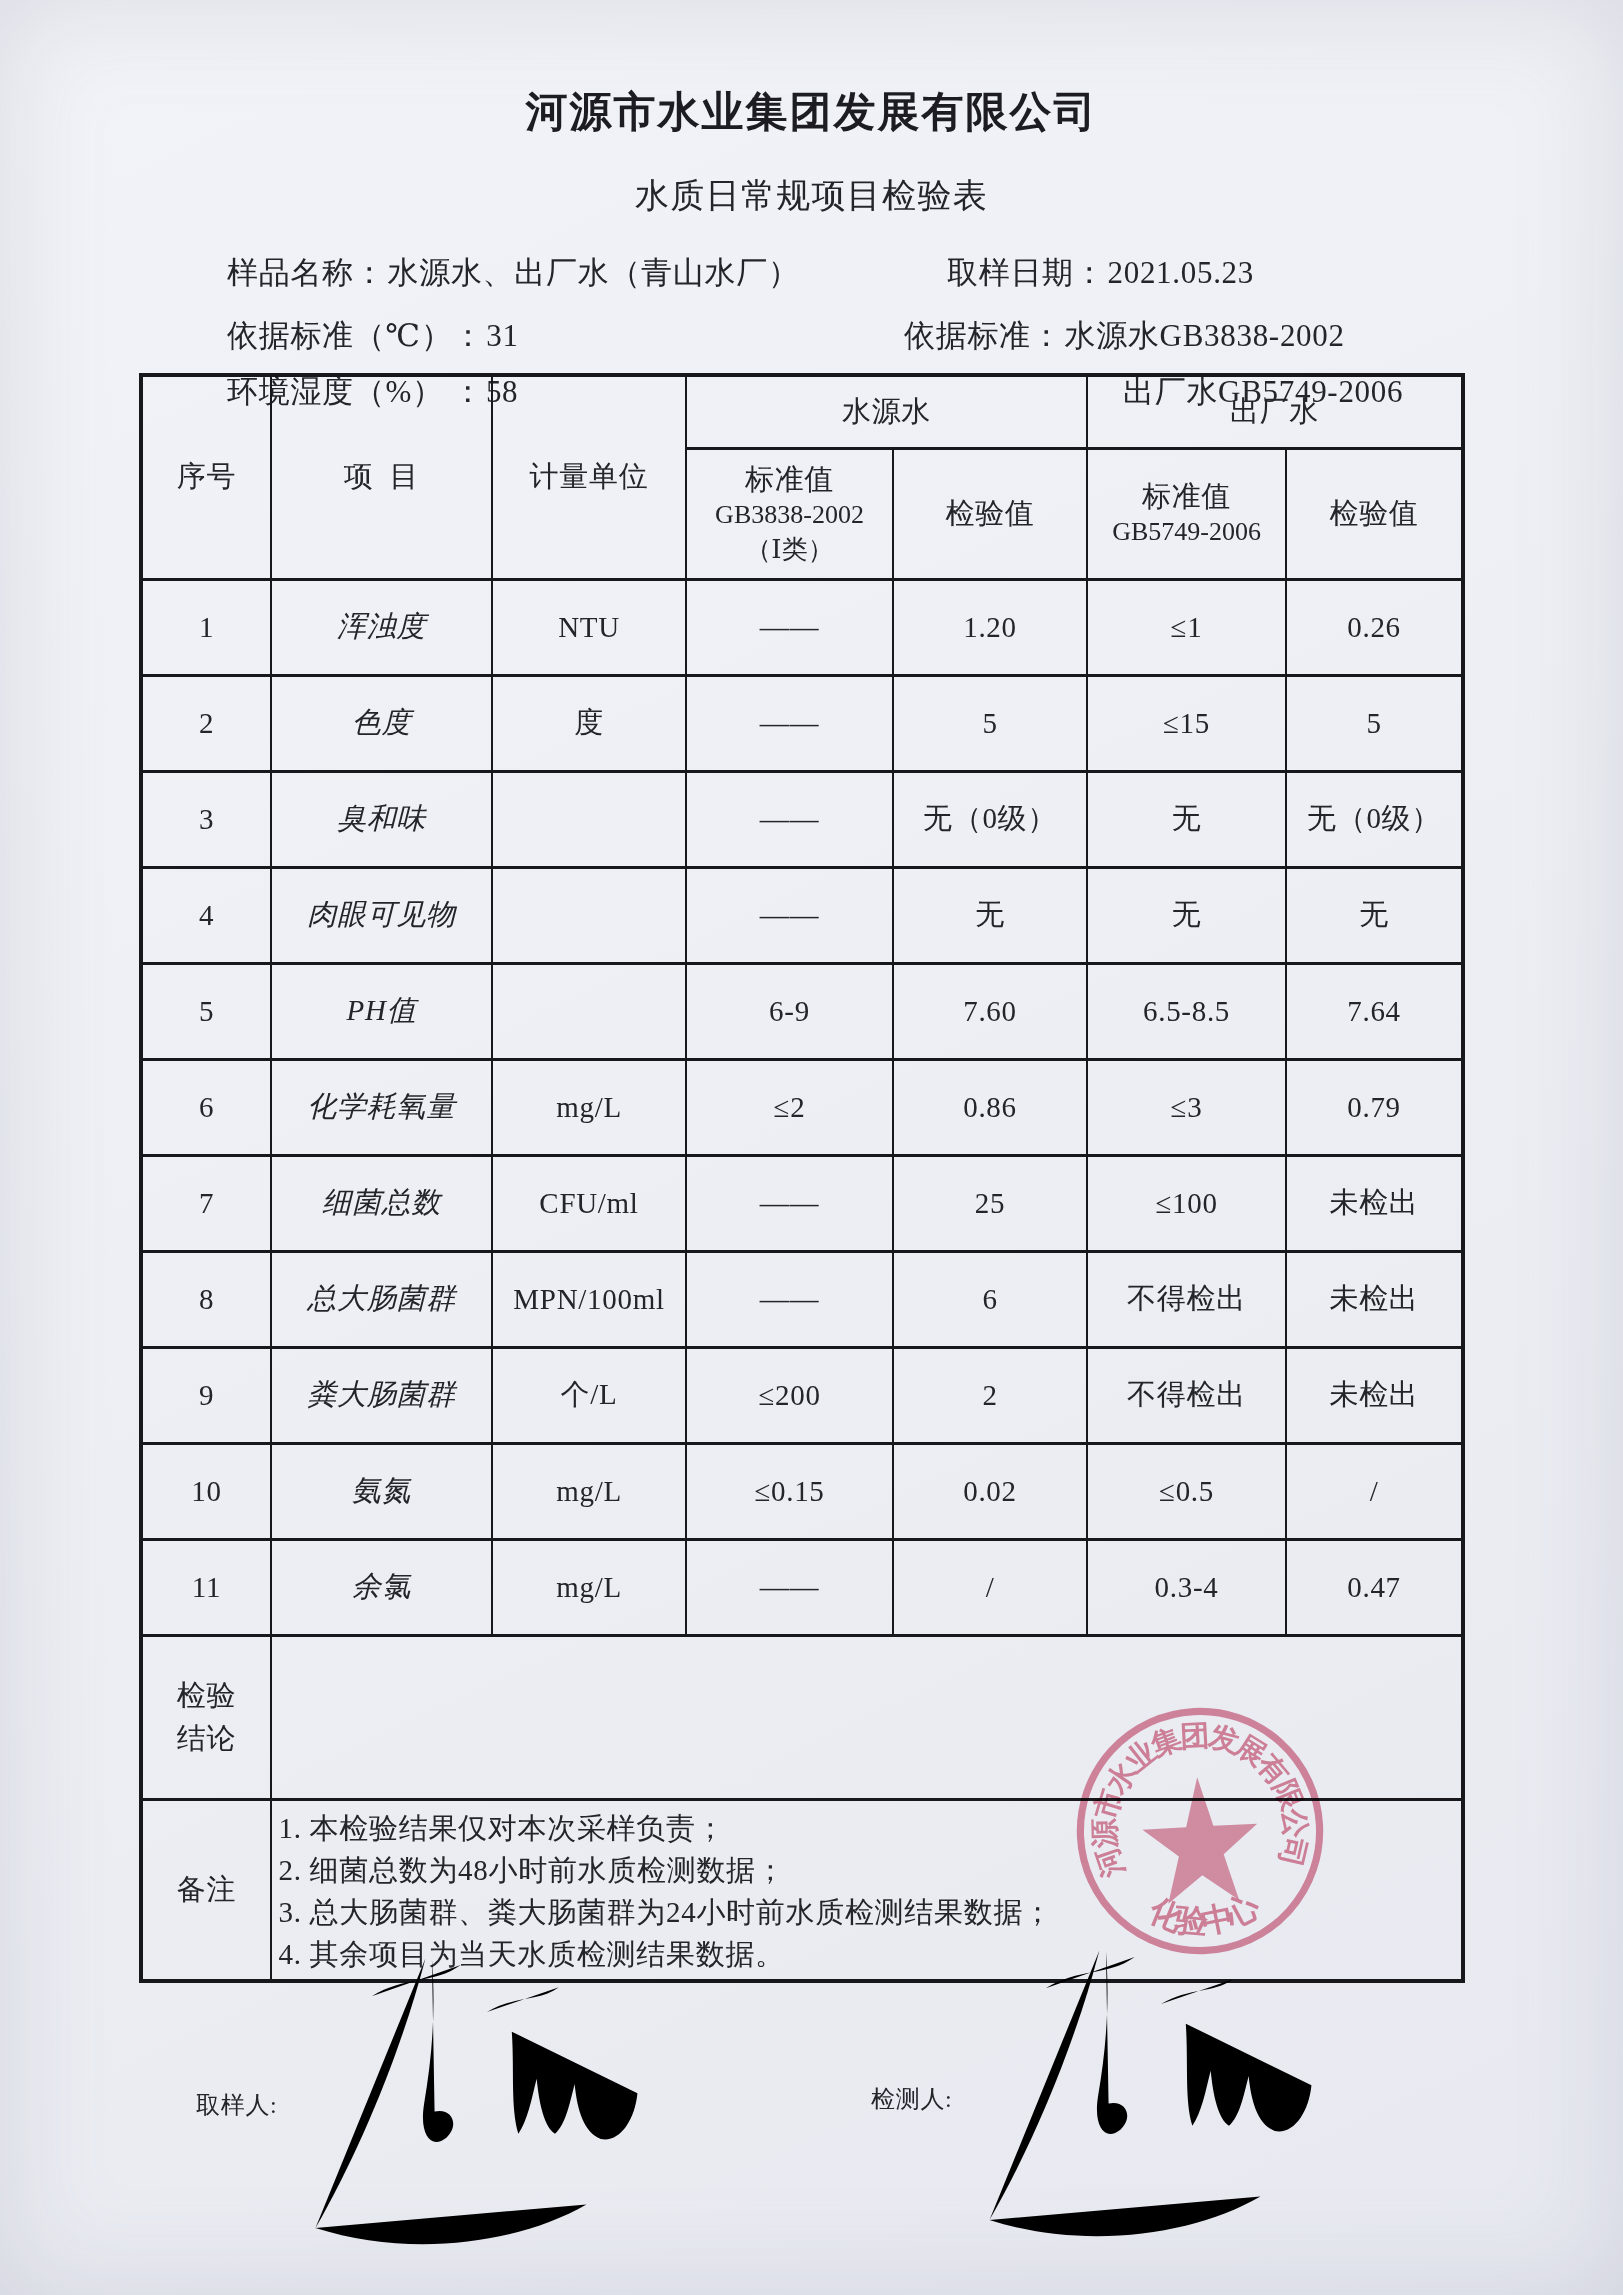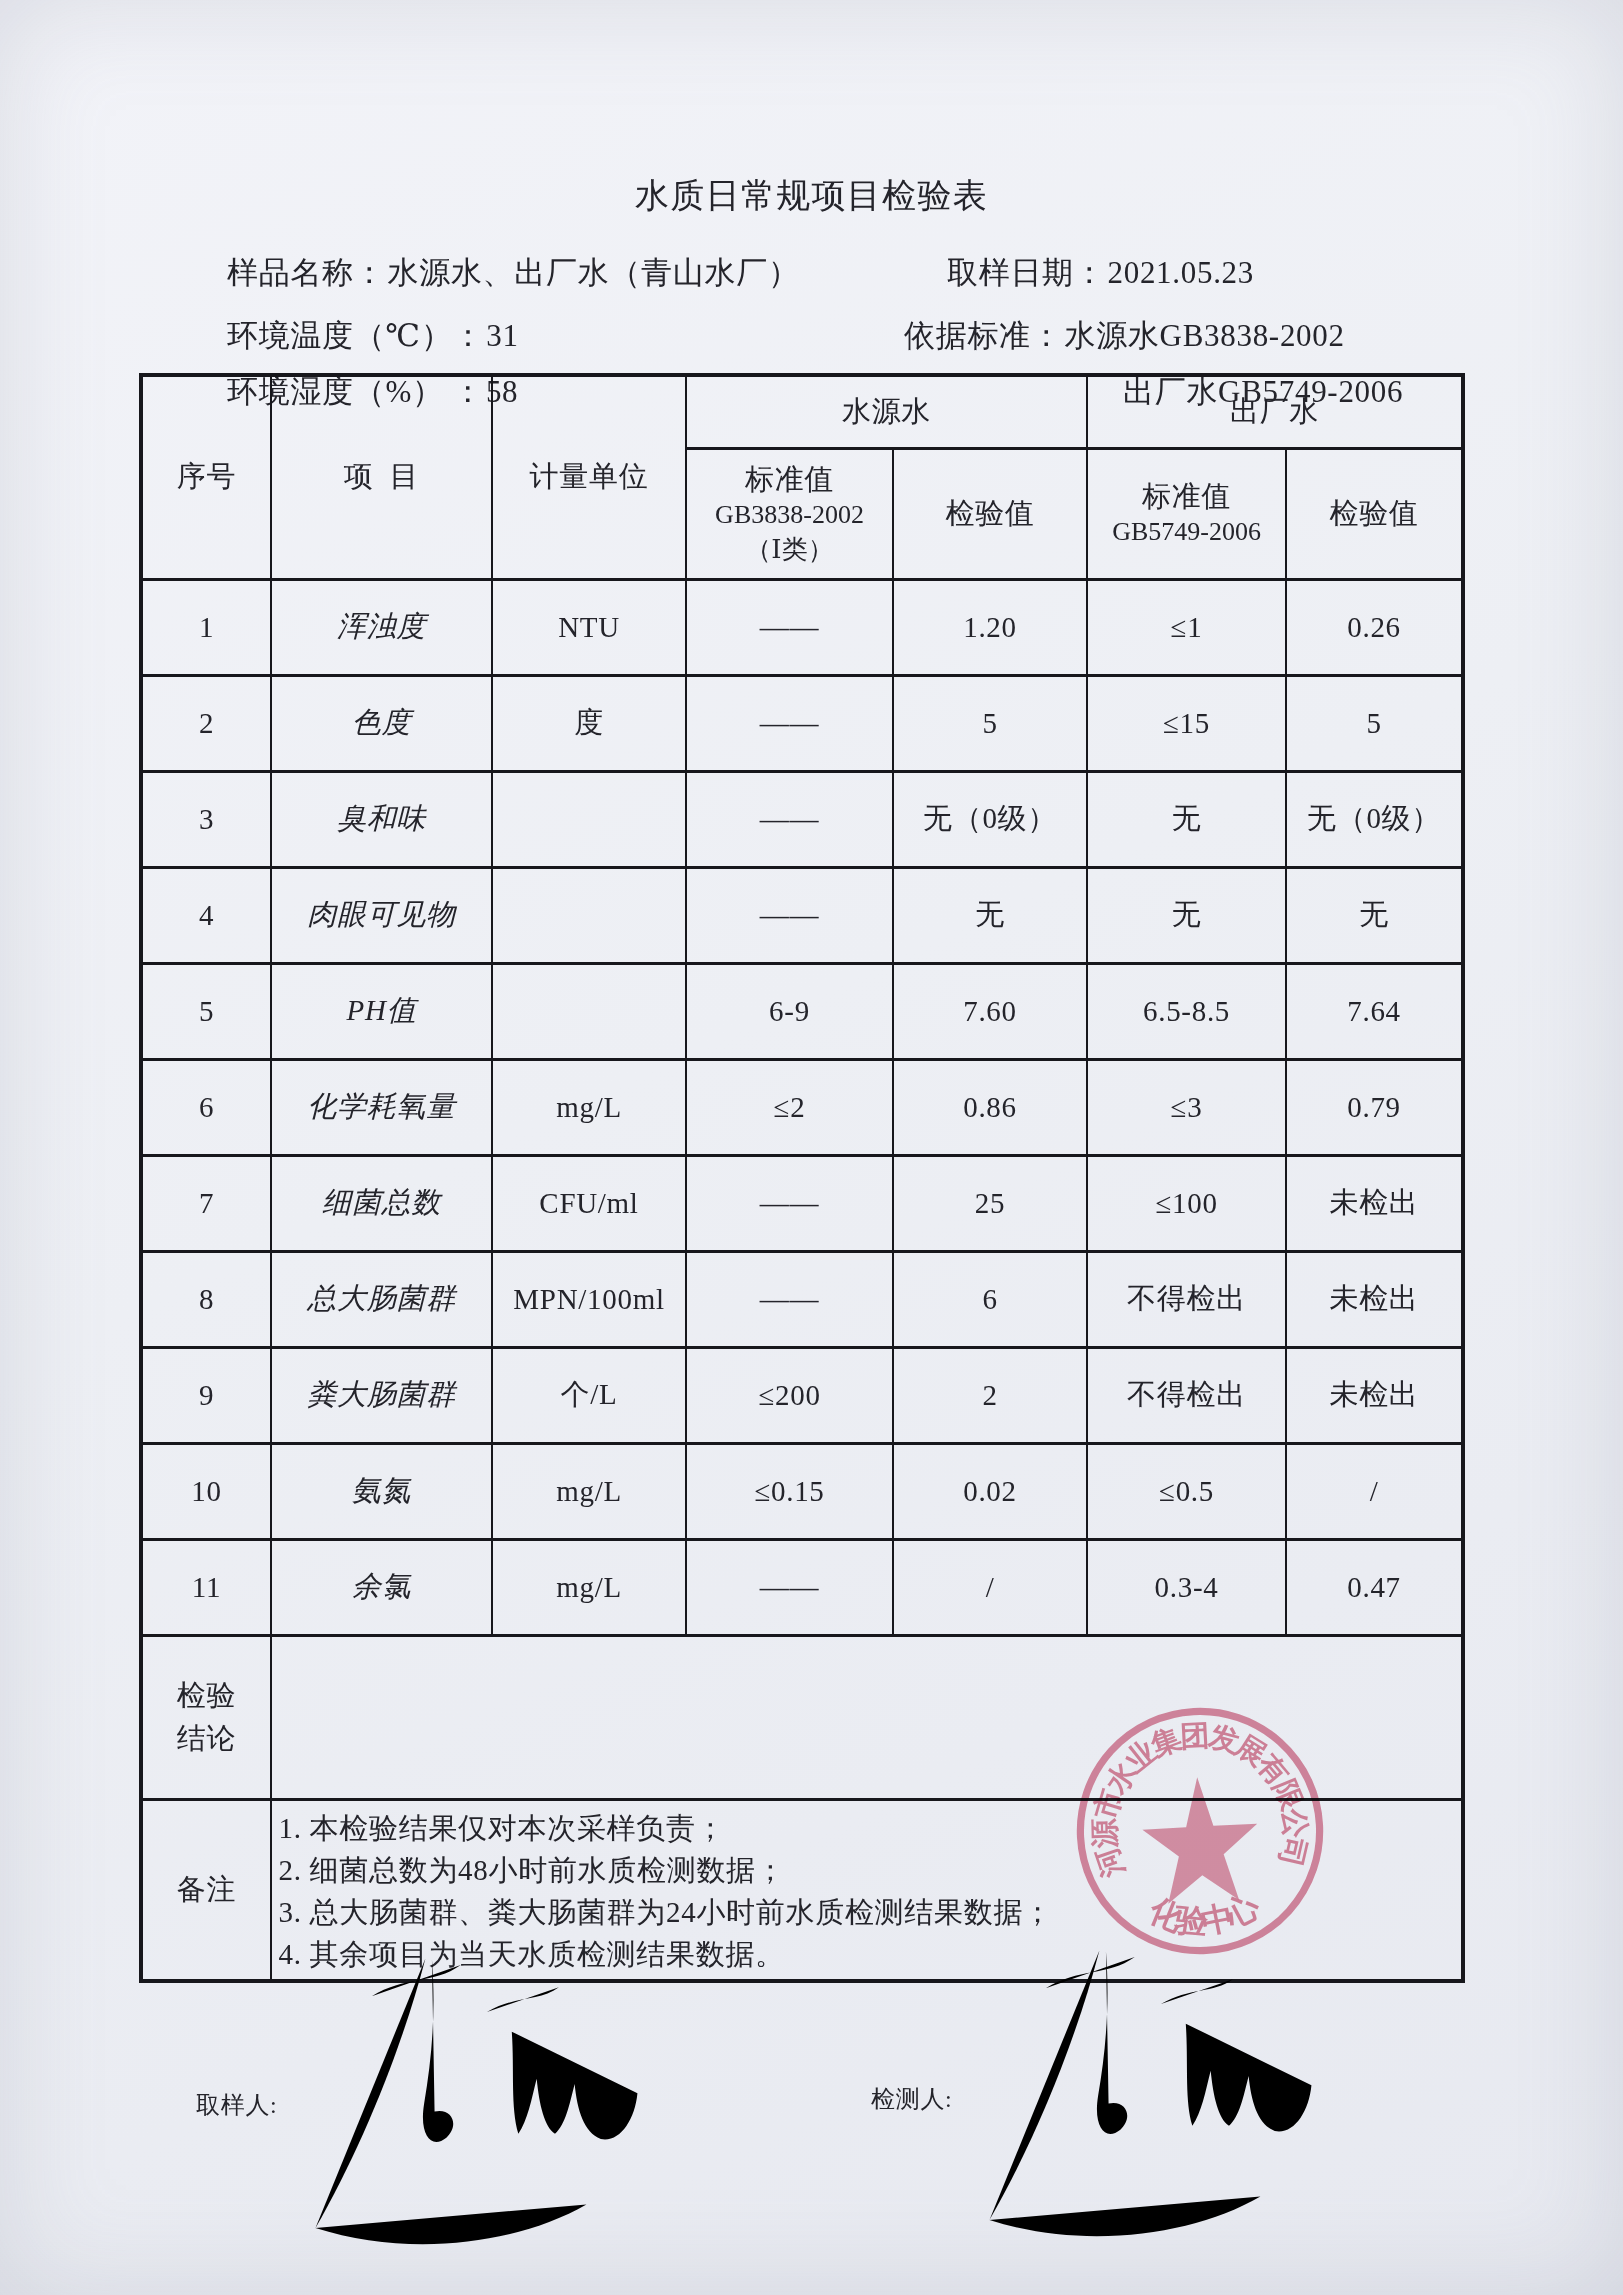--- a/index.html
+++ b/index.html
@@ -45,30 +45,31 @@
   .seal text{font-family:"Liberation Serif","DejaVu Serif",serif;font-weight:600;}
   
   .sig{overflow:visible;}
   .foot-label{font-size:24px;letter-spacing:0.7px;}
 </style>
 </head>
 <body>
 
 <div class="page">
 
+  <div class="abs company-title">河源市水业集团发展有限公司</div>
   <div class="abs doc-title">水质日常规项目检验表</div>
 
   <div class="abs info" style="left:196px;top:216px;">
     <span class="lbl">样品名称：</span><span class="val">水源水、出厂水（青山水厂）</span>
   </div>
   <div class="abs info" style="left:916px;top:216px;">
     <span class="lbl">取样日期：</span><span class="val">2021.05.23</span>
   </div>
   <div class="abs info" style="left:196px;top:279px;">
-    <span class="lbl">环境温度（℃）：</span><span class="val">31</span>
+    <span class="lbl">依据标准（℃）：</span><span class="val">31</span>
   </div>
   <div class="abs info" style="left:873px;top:279px;">
     <span class="lbl">依据标准：</span><span class="val">水源水GB3838-2002</span>
   </div>
   <div class="abs info" style="left:196px;top:335px;">
     <span class="lbl">环境湿度（%） ：</span><span class="val">58</span>
   </div>
   <div class="abs info" style="left:1085px;top:335px;">
     <span class="val" style="margin-left:7px;">出厂水GB5749-2006</span>
   </div>

